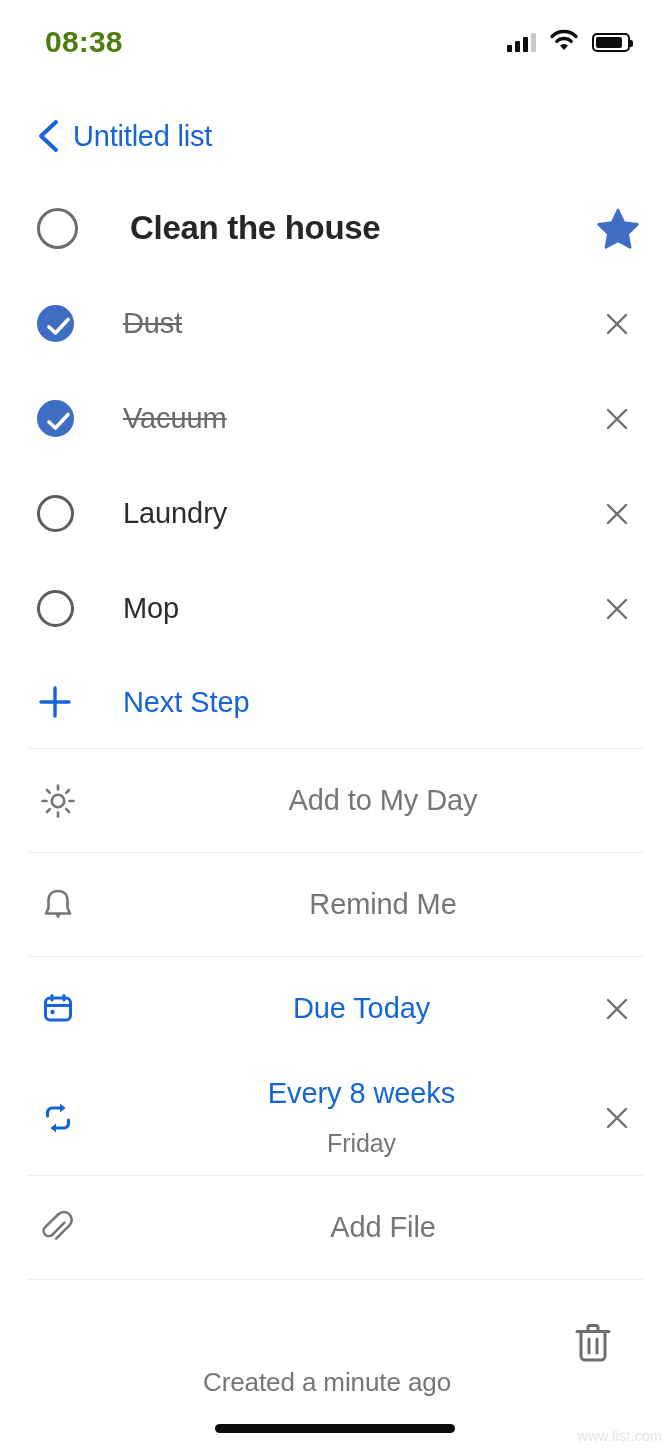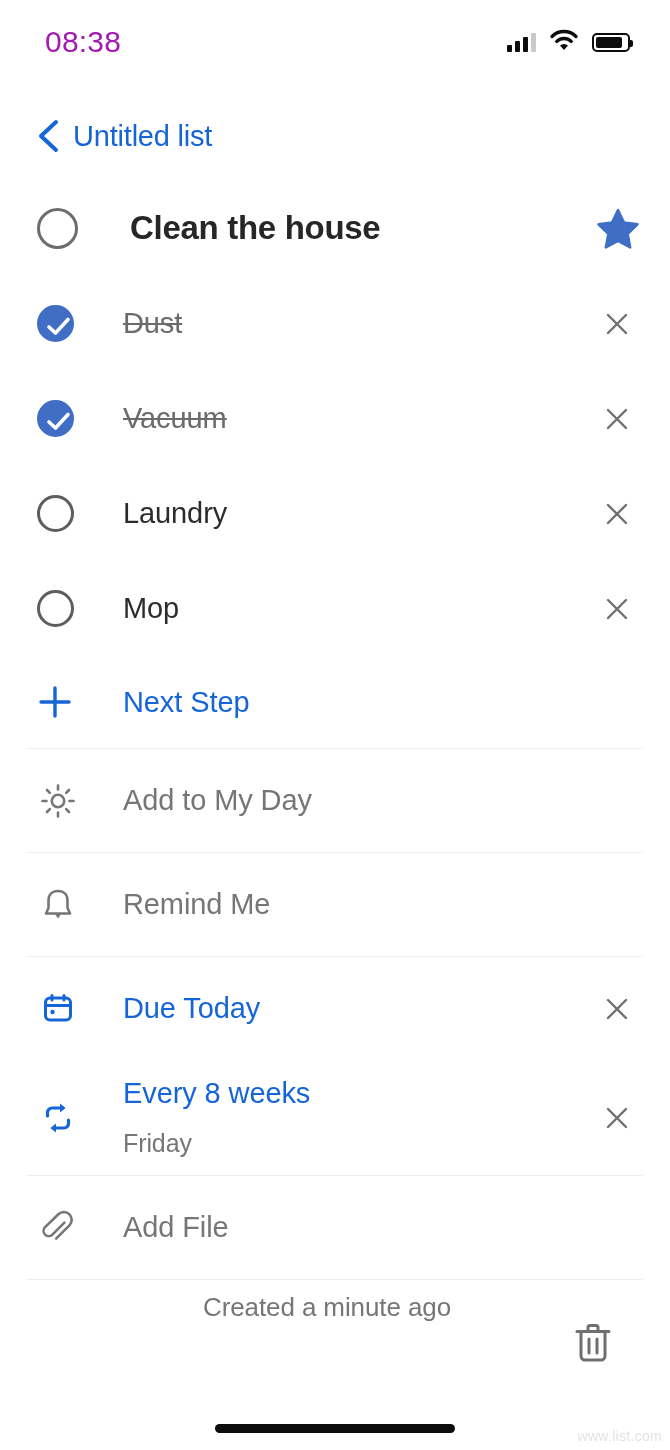--- a/index.html
+++ b/index.html
@@ -23,22 +23,22 @@
     width: 670px;
     height: 84px;
     display: flex;
     align-items: center;
     justify-content: space-between;
     padding: 0 40px 0 45px;
     box-sizing: border-box;
   }
   .status-time {
     font-size: 30px;
-    font-weight: 400;
-    color: #a21caf;
+    font-weight: 700;
+    color: #4d7c0f;
     letter-spacing: 0.2px;
   }
   .status-icons {
     display: flex;
     align-items: center;
     gap: 13px;
   }
   .signal {
     display: flex;
     align-items: flex-end;
@@ -196,20 +196,21 @@
     flex: 0 0 auto;
     margin-left: 10px;
     display: flex; align-items: center; justify-content: center;
   }
   .meta-text {
     flex: 1 1 auto;
     margin-left: 45px;
     display: flex;
     flex-direction: column;
     justify-content: center;
+    align-items: center;
   }
   .meta-label {
     font-size: 29px;
     color: #767676;
     letter-spacing: -0.1px;
   }
   .meta-label.accent { color: #1565d8; }
   .meta-sub {
     font-size: 25px;
     color: #767676;
@@ -219,21 +220,21 @@
   .meta-row.tall { height: 115px; }
 
   
   .footer {
     position: absolute;
     left: 0;
     top: 1292px;
     width: 654px;
     height: 106px;
     display: flex;
-    align-items: flex-start;
+    align-items: flex-end;
     justify-content: center;
     box-sizing: border-box;
   }
   .footer-text {
     font-size: 26px;
     color: #767676;
     letter-spacing: -0.1px;
   }
   .trash-btn {
     position: absolute;

